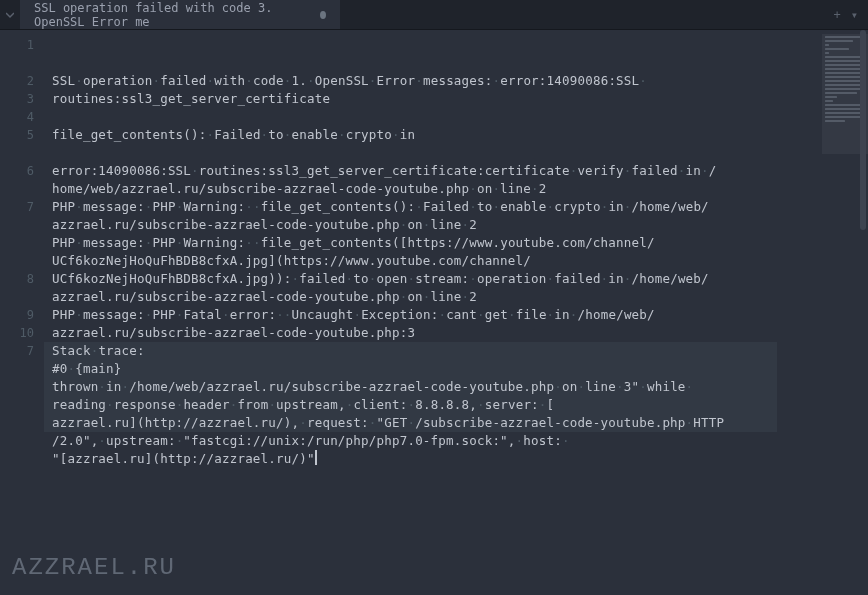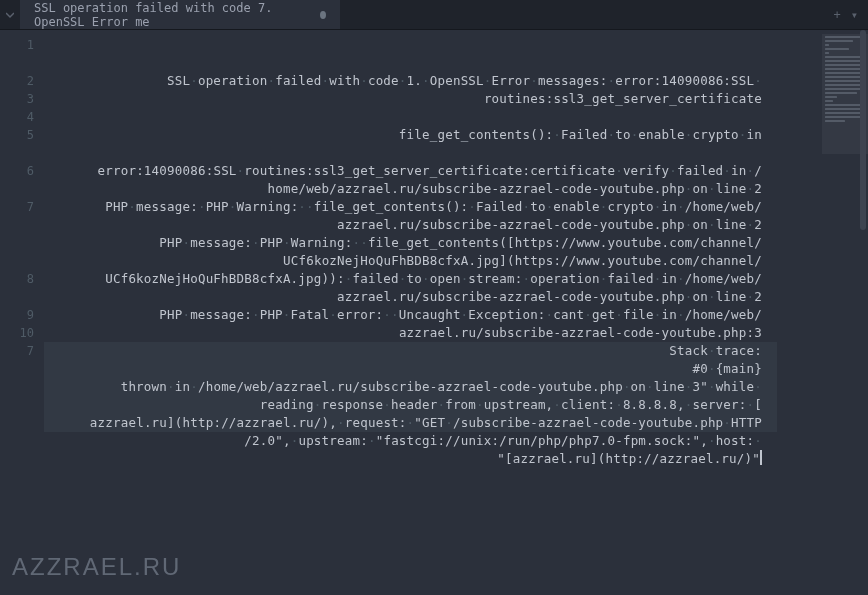--- a/index.html
+++ b/index.html
@@ -79,21 +79,21 @@
   .code-line { display: block; }
   .code .dot { color: #4f5b66; }
   .current-line-bg {
     position: absolute;
     left: 0;
     right: 45px;
     background: rgba(79, 91, 102, 0.22);
     height: 90px;
     z-index: 0;
   }
-  .code-content { position: relative; z-index: 1; text-align: right; }
+  .code-content { position: relative; z-index: 1; }
   .cursor {
     display: inline-block;
     width: 2px;
     height: 15px;
     background: #c0c5ce;
     vertical-align: text-bottom;
     margin-bottom: 1px;
   }
   .minimap {
     width: 46px;
@@ -128,40 +128,40 @@
     right: 2px;
     width: 6px;
     height: 200px;
     background: #3e4450;
     border-radius: 3px;
   }
   .watermark {
     position: absolute;
     left: 12px;
     bottom: 14px;
-    font-family: Liberation Sans, sans-serif;
+    font-family: Liberation Mono, monospace;
     font-size: 24px;
     letter-spacing: 2px;
     color: #7d8694;
     opacity: 0.65;
     pointer-events: none;
   }
   .gutter-line { height: 18px; }
 </style>
 </head>
 <body>
 
 <div class="tabbar">
   <div class="tab-handle">
     <svg width="8" height="8" viewBox="0 0 8 8">
         <path d="M0 2 L4 6 L8 2" stroke="#5a616d" fill="none" stroke-width="1.5"></path>
       </svg>
   </div>
   <div class="tab">
-    <span>SSL operation failed with code 7. OpenSSL Error me</span>
+    <span>SSL operation failed with code 3. OpenSSL Error me</span>
     <span class="dot"></span>
   </div>
   <div class="tab-actions">
     <span>+</span>
     <span>▾</span>
   </div>
 </div>
 
 <div class="editor-area">
   <div class="gutter">

